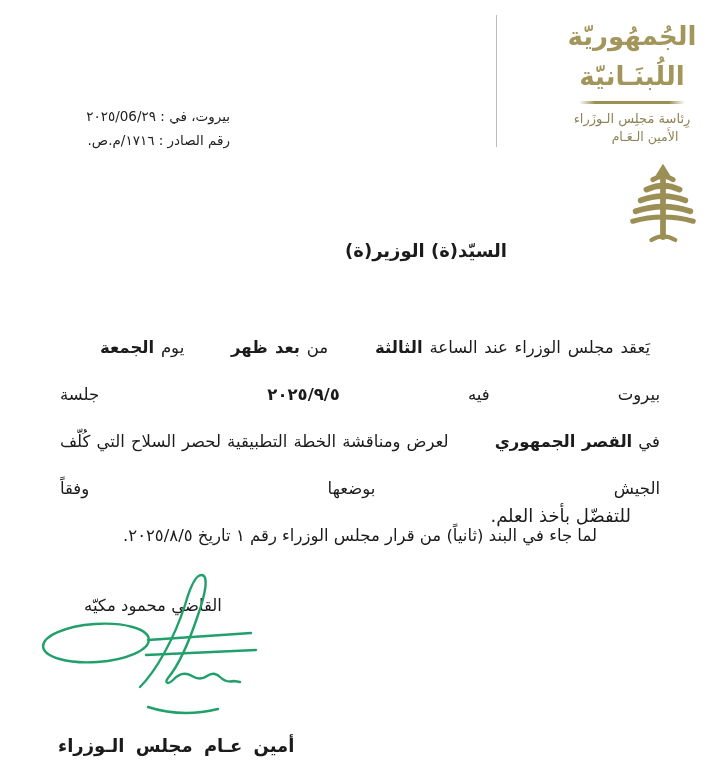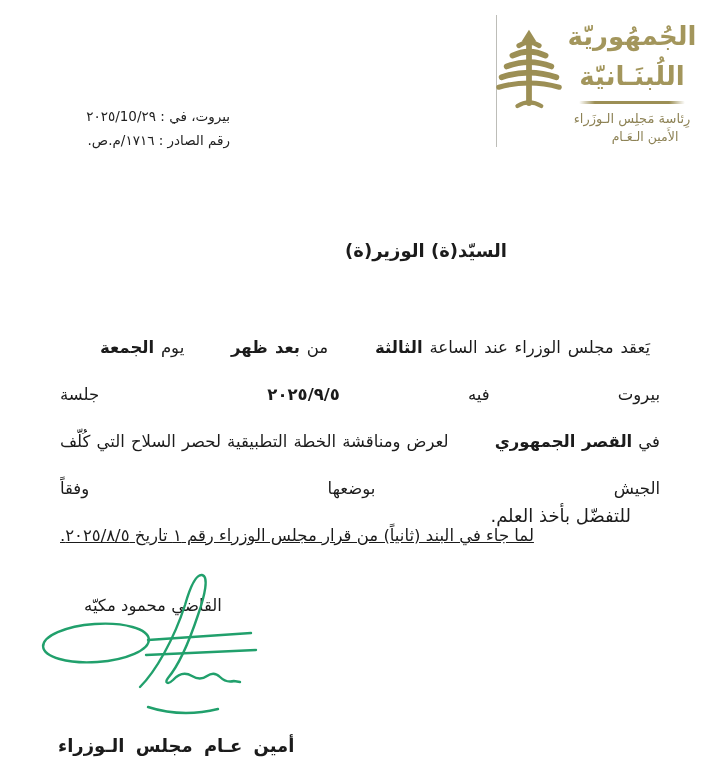--- a/index.html
+++ b/index.html
@@ -13,21 +13,21 @@
     overflow:hidden;
   }
   
   .meta{
     position:absolute;top:104px;left:38px;width:192px;
     font-size:13.5px;line-height:24px;text-align:right;
     color:#222;
   }
   
   .letterhead{position:absolute;top:12px;left:497px;width:202px;}
-  .crest{display:flex;flex-direction:row;}
+  .crest{display:flex;flex-direction:column;}
   .callig-col{width:134px;text-align:center;}
   .callig{
     font-size:26px;font-weight:bold;line-height:40px;
     color:#a3965c;padding-top:4px;letter-spacing:-1px;
   }
   .lh-divider{
     height:3px;width:106px;margin:5px auto 6px auto;border-radius:2px;
     background:linear-gradient(to right,rgba(156,143,85,0),#9c8f55 15%,#9c8f55 85%,rgba(156,143,85,0));
   }
   .lh-authority{font-size:13px;color:#8d8255;line-height:18px;}
@@ -43,21 +43,21 @@
     font-size:18px;font-weight:bold;
   }
   
   .body{
     position:absolute;top:324px;right:57px;left:60px;
     font-size:16.5px;line-height:47px;
   }
   .bline{white-space:normal;}
   .bline.j{text-align:justify;text-align-last:justify;}
   .bline.first{text-indent:10px;}
-  .bline.last{text-align:left;text-decoration:underline;}
+  .bline.last{text-align:center;}
   
   .closing{
     position:absolute;top:505px;right:86px;
     font-size:18px;
   }
   
   .sig-name{
     position:absolute;top:596px;left:58px;width:190px;
     font-size:16.5px;font-weight:normal;text-align:center;white-space:nowrap;
   }
@@ -67,21 +67,21 @@
   }
   .sig-ink{position:absolute;top:565px;left:30px;z-index:3;}
   b{font-weight:bold;margin-left:40px;}
 </style>
 </head>
 <body>
 
 <div class="page">
 
   <div class="meta">
-    <div>بيروت، في : ٢٠٢٥/10/٢٩</div>
+    <div>بيروت، في : ٢٠٢٥/06/٢٩</div>
     <div>رقم الصادر : ١٧١٦/م.ص.</div>
   </div>
 
   <div class="scanline"></div>
 
   <div class="letterhead">
     <div class="crest">
       <div class="callig-col">
         <div class="callig">
           <div>الجُمهُوريّة</div>

